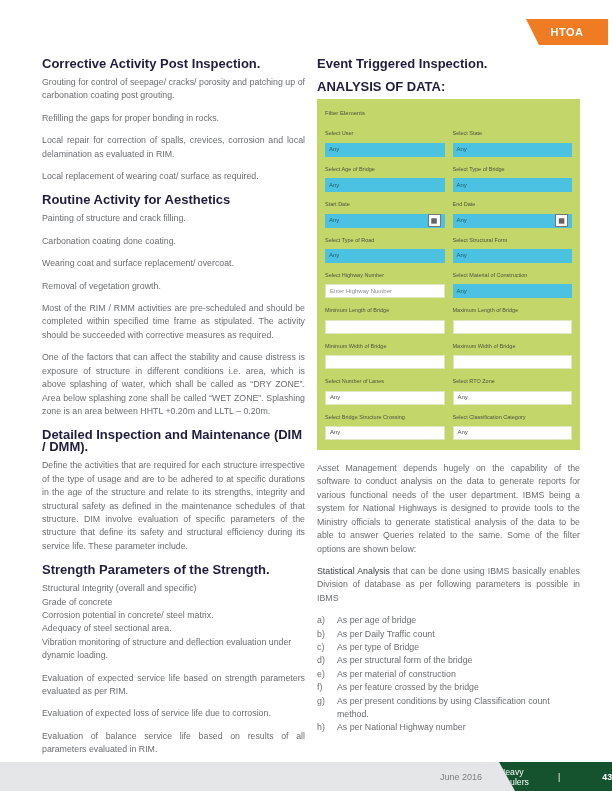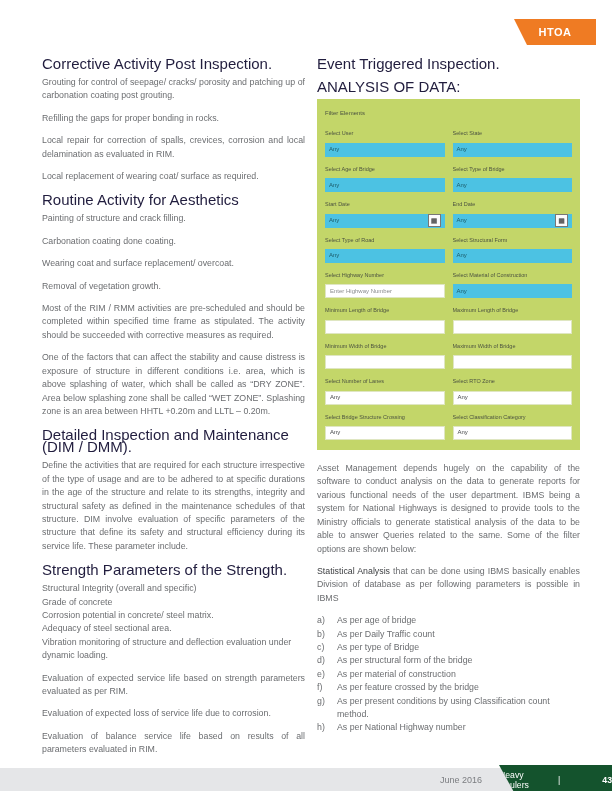--- a/index.html
+++ b/index.html
@@ -3,32 +3,32 @@
 <meta charset="utf-8">
 <style>
   html,body{margin:0;padding:0;background:#9a9a9a;}
   .page{
     position:relative;width:612px;height:791px;background:#ffffff;
     margin:0 auto;overflow:hidden;
     font-family:"Liberation Sans", sans-serif;
   }
   
   .htoa-tab{
-    position:absolute;top:19px;right:16px;width:82px;height:26px;
+    position:absolute;top:19px;right:4px;width:82px;height:26px;
     background:#EF7B23;color:#fff;
     clip-path:polygon(0 0,100% 0,100% 100%,13px 100%);
     display:flex;align-items:center;justify-content:center;
     font-size:11px;font-weight:bold;letter-spacing:.5px;
   }
   
   .col{position:absolute;top:55px;width:263px;color:#6B6D70;font-size:8.8px;line-height:13.4px;}
   .col-left{left:42px;}
   .col-right{left:317px;width:263px;}
   .col h3{
-    margin:11px 0 6px;font-size:15px;line-height:12px;color:#211D3E;font-weight:normal;
+    margin:11px 0 6px;font-size:13px;line-height:12px;color:#211D3E;font-weight:bold;
   }
   .col h3.first{margin-top:3px;}
   .col p{margin:0 0 9px;text-align:justify;}
   .col .lines{margin:0 0 9px;}
   
   .filter-form{
     width:263px;background:#C3D669;margin:4px 0 12px;
     padding:8px 8px 4px 8px;box-sizing:border-box;
   }
   .form-title{font-size:6px;color:#4C5340;margin-bottom:7px;}
@@ -47,21 +47,21 @@
     display:flex;align-items:center;justify-content:center;font-size:7px;color:#222;line-height:1;
   }
   
   .abc-list{margin-top:2px;}
   .abc-row{display:flex;line-height:13.4px;}
   .abc-row .m{width:20px;flex:none;}
   .abc-row .t{flex:1;}
   .lead-bold{font-weight:normal;color:#3c3e41;}
   
   .footer{
-    position:absolute;left:0;right:0;bottom:0;height:23px;background:#E5E6E8;
+    position:absolute;left:0;right:0;bottom:0;height:29px;background:#E5E6E8;
     display:flex;align-items:center;justify-content:flex-end;
   }
   .footer-date{color:#7B7D80;font-size:9px;margin-right:17px;}
   .footer-pub{
     height:29px;width:113px;background:#14532d;color:#fff;
     clip-path:polygon(0 0,100% 0,100% 100%,16px 100%);
     display:flex;align-items:center;justify-content:space-between;gap:4px;font-size:8.7px;
   }
   .footer-pub .pg{font-weight:bold;margin-left:38px;}
 </style>

